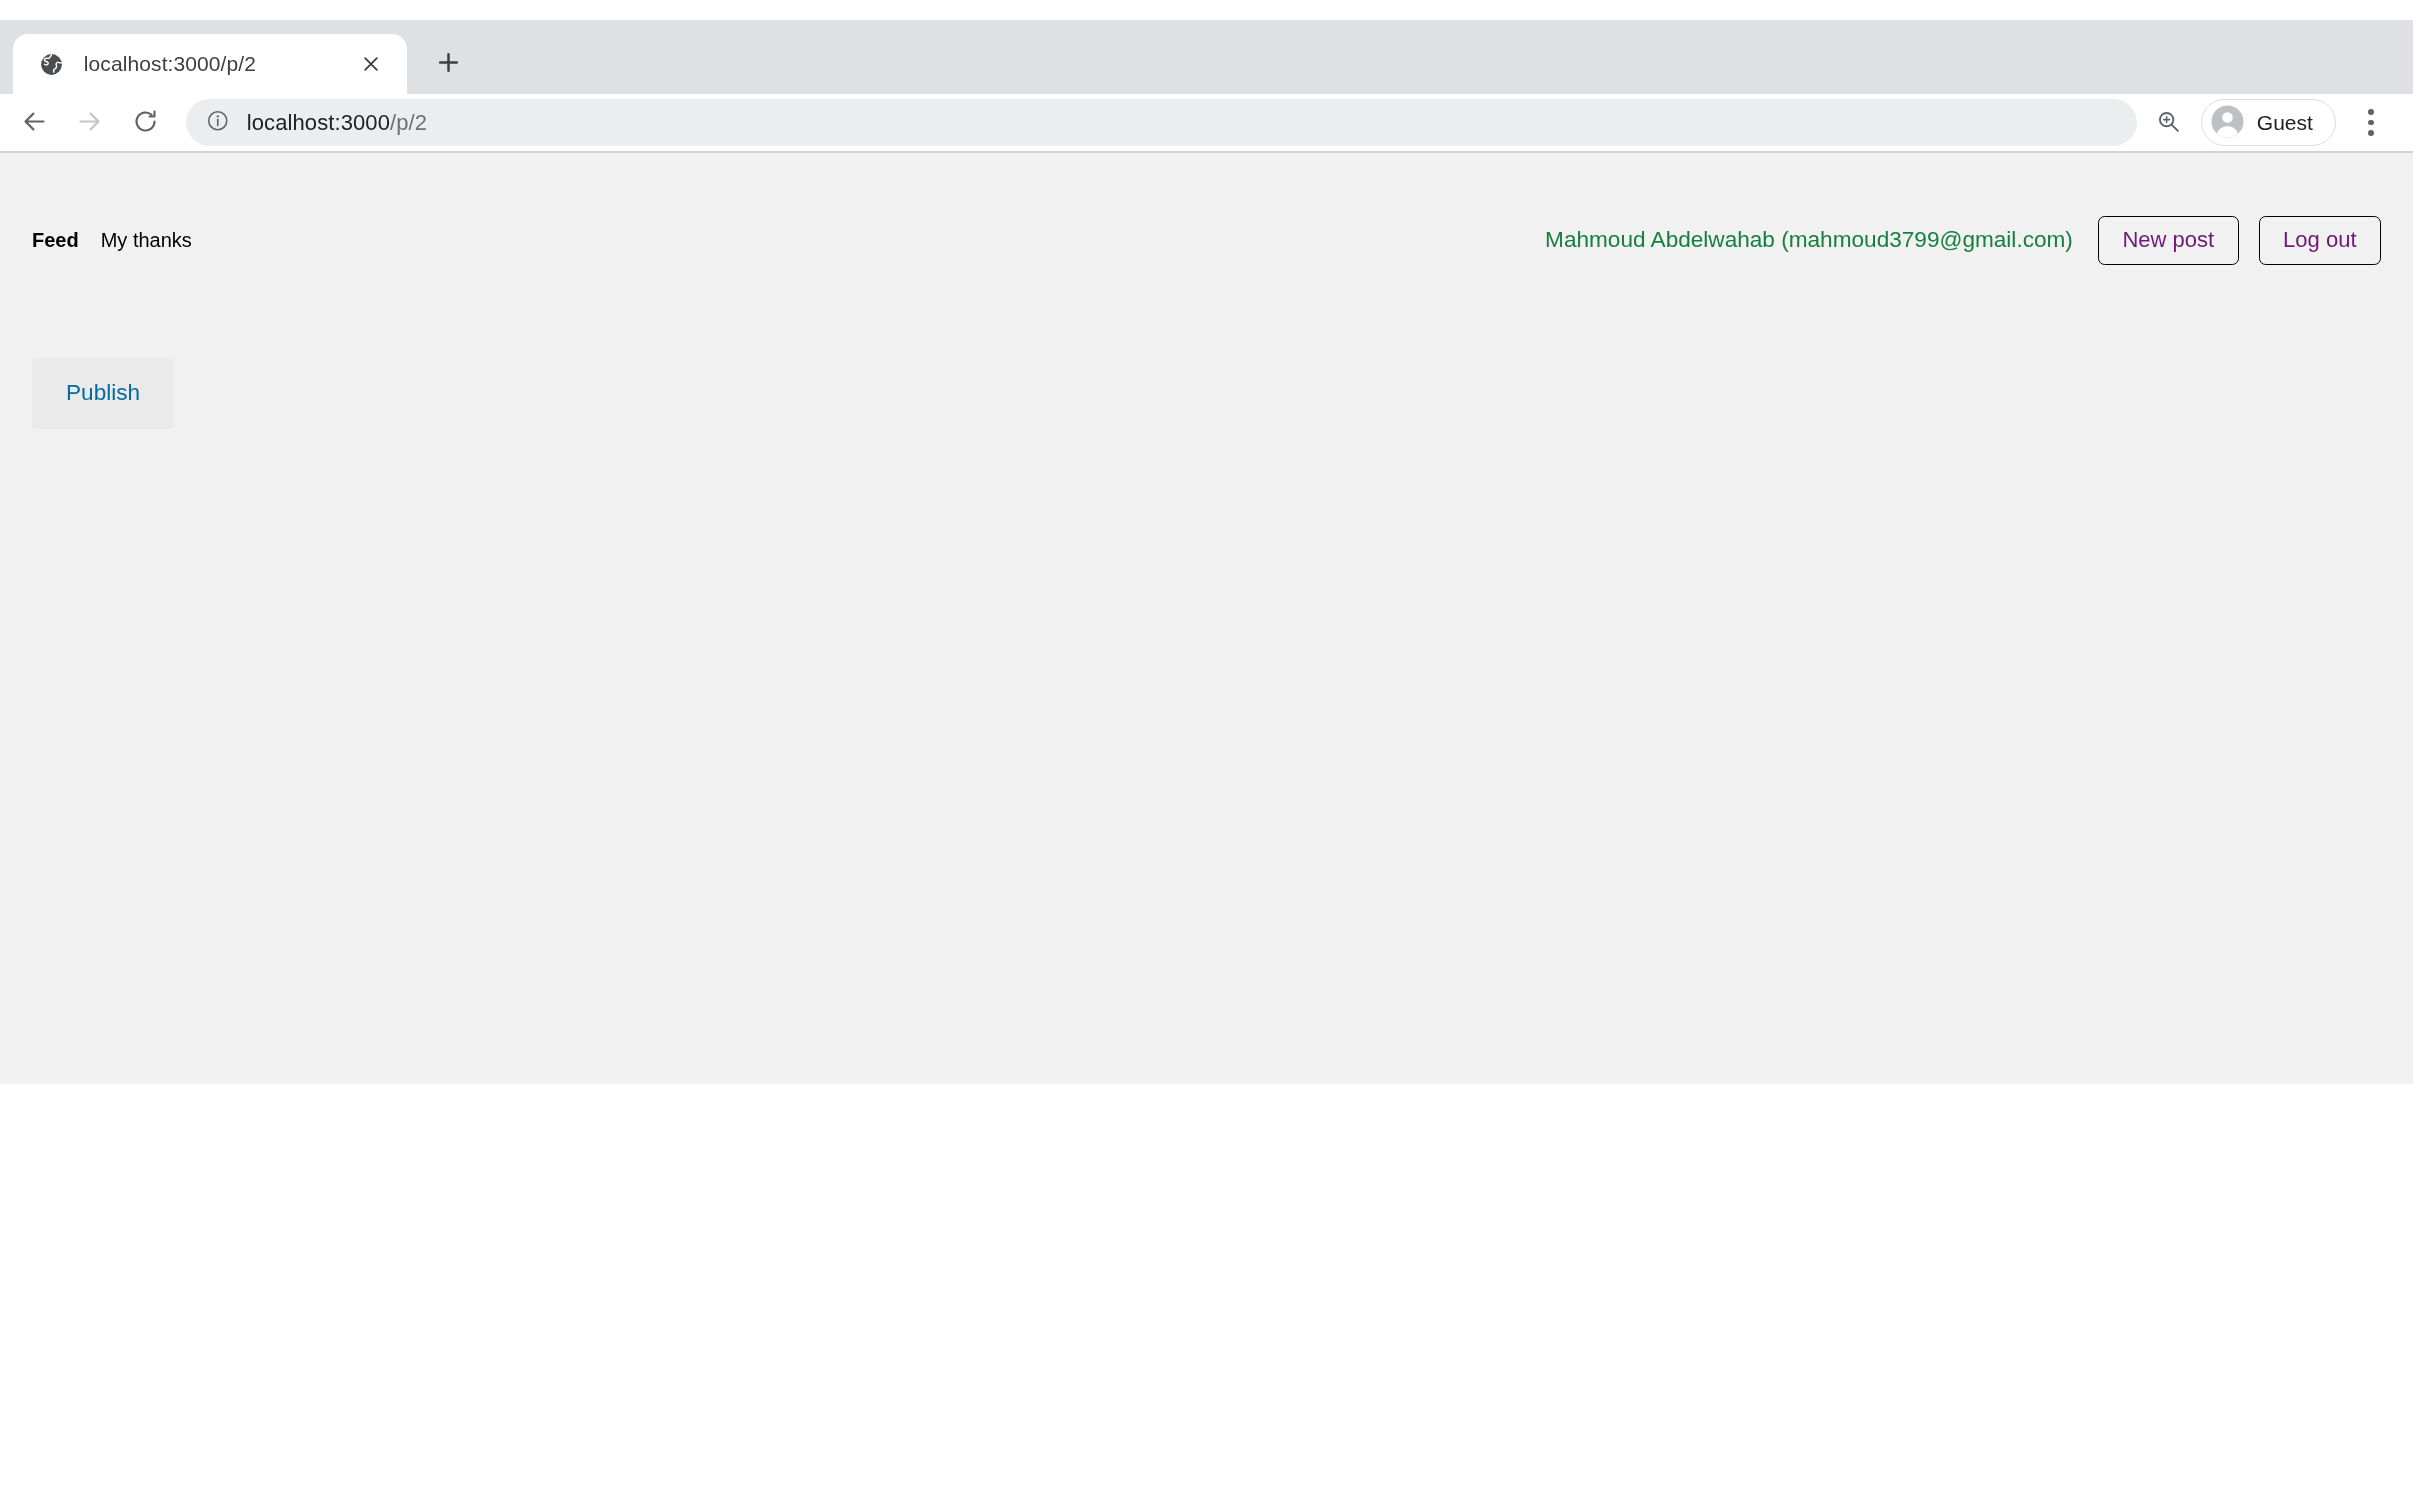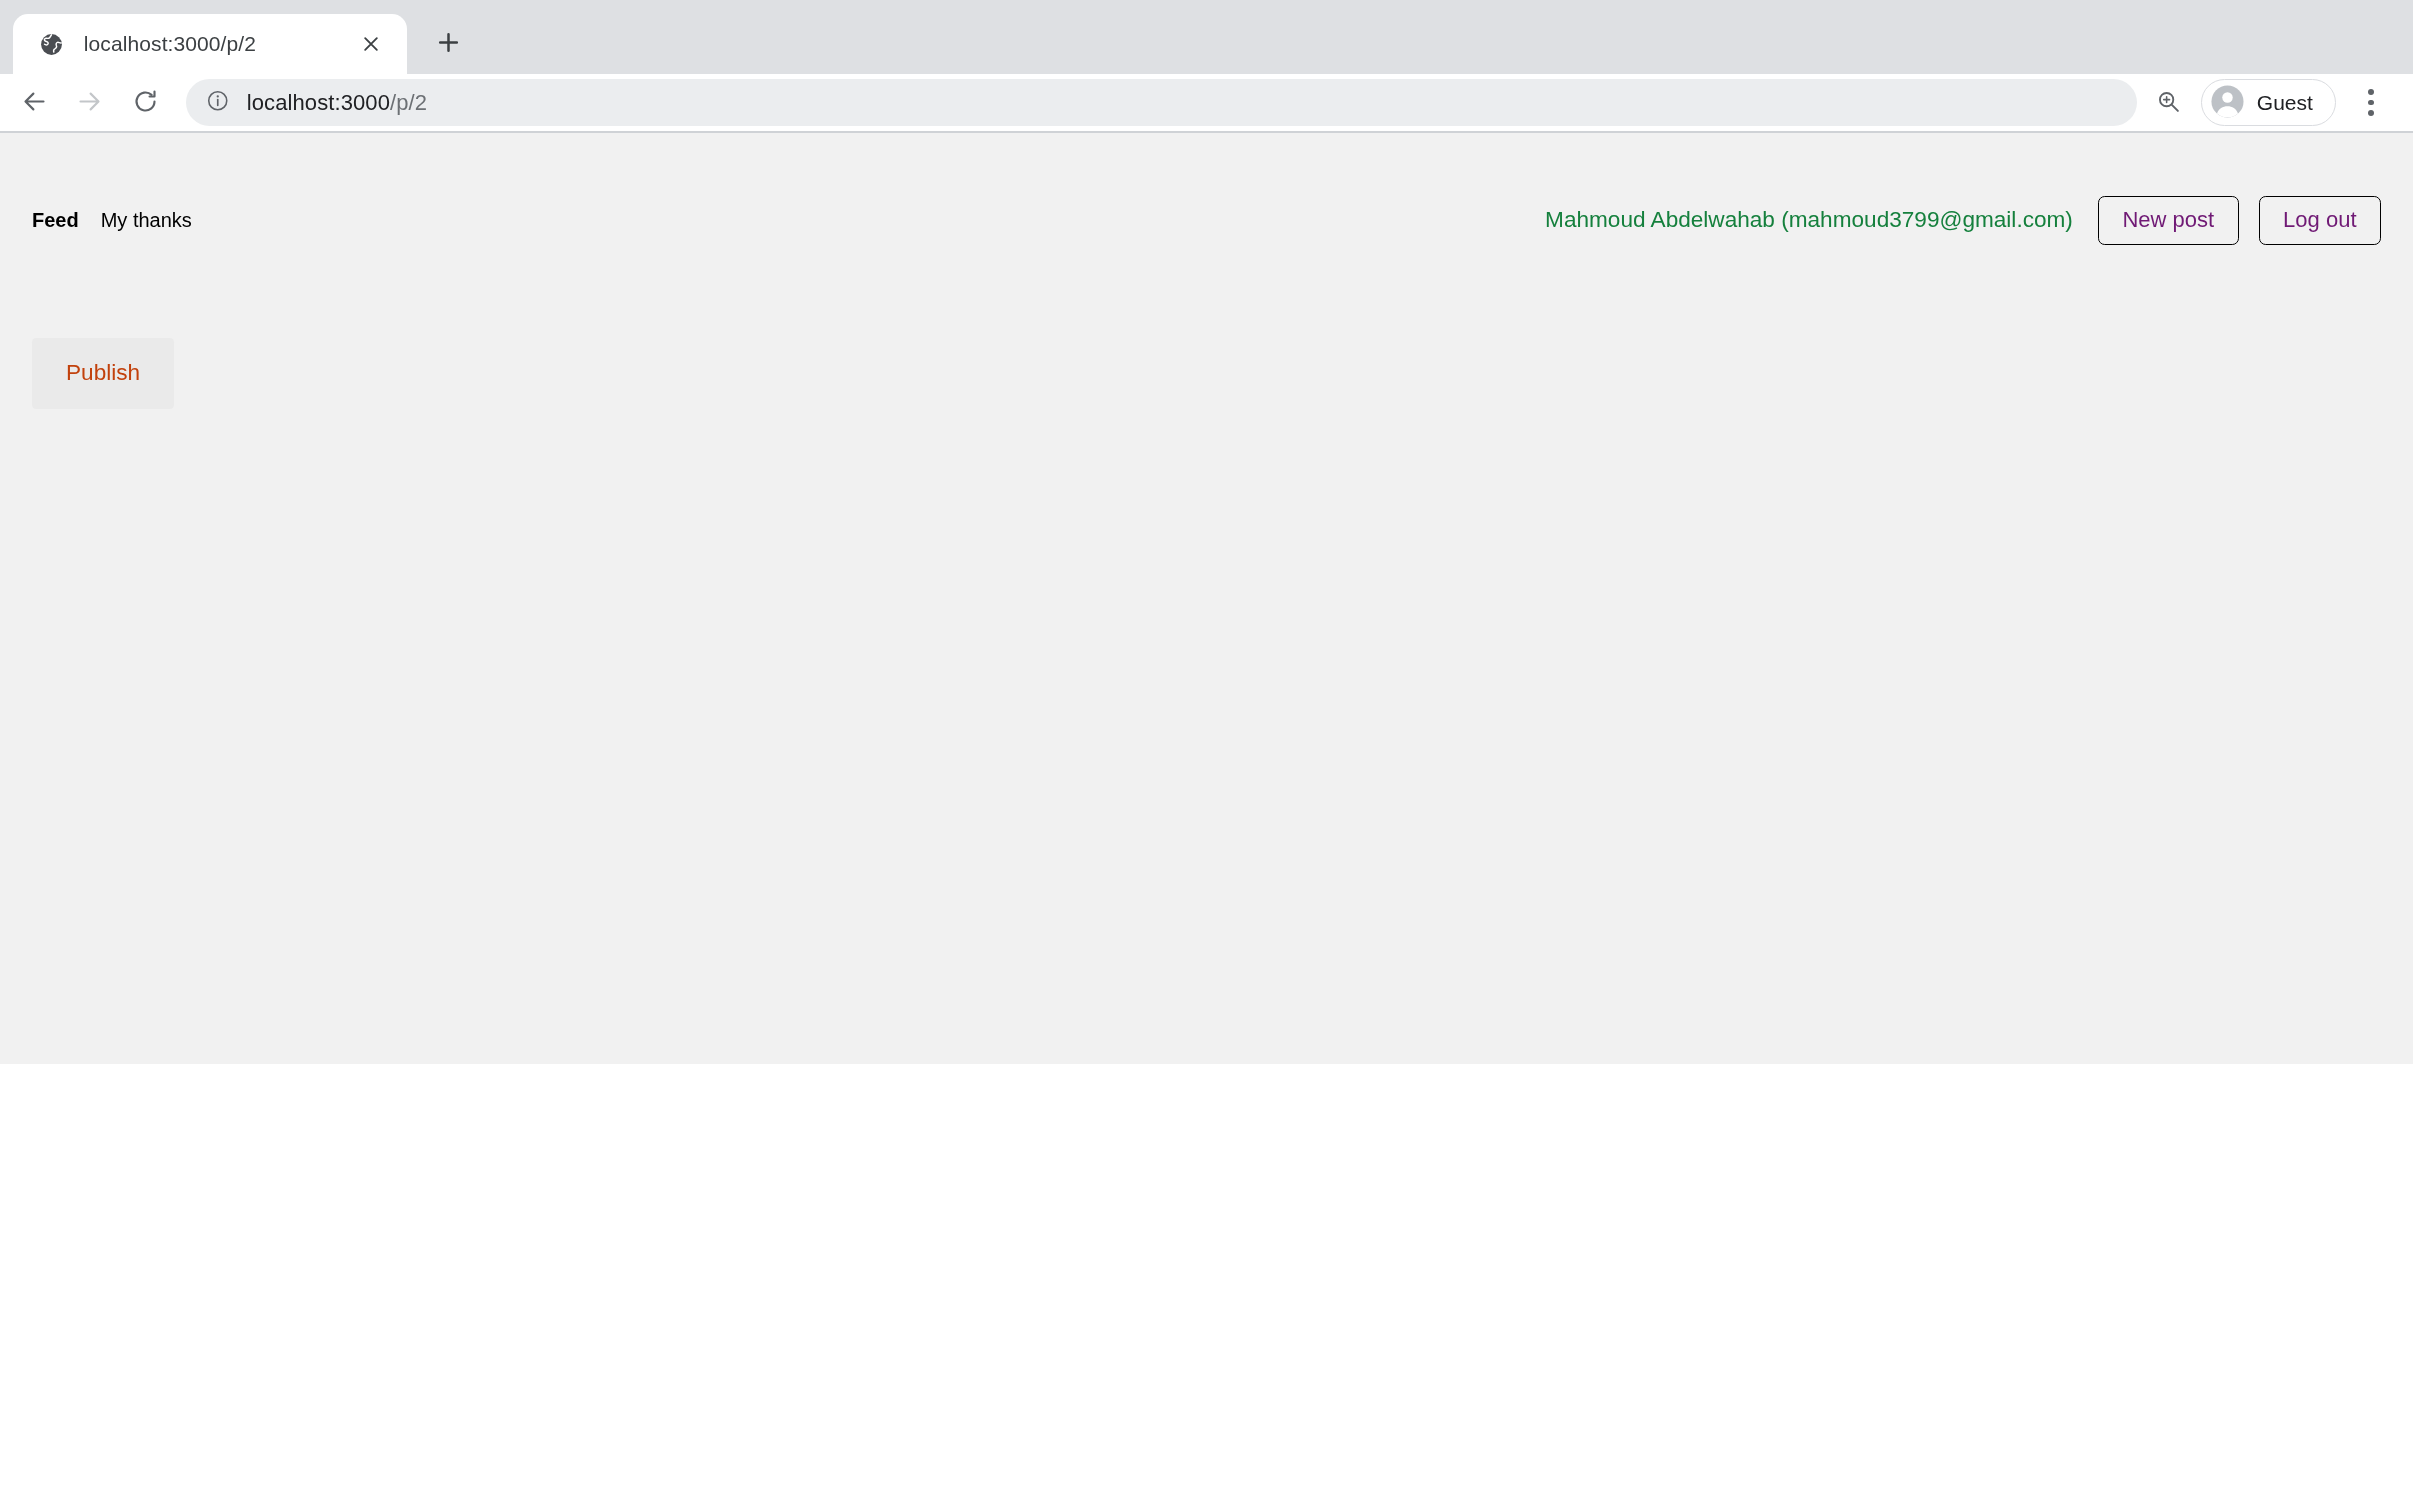--- a/index.html
+++ b/index.html
@@ -12,20 +12,21 @@
     background: #ffffff;
   }
 
   
   .browser {
     width: 2413px;
     height: 1064px;
     display: flex;
     flex-direction: column;
     background: #ffffff;
+    margin-top: 20px;
   }
 
   
   .tab-strip {
     height: 74px;
     background: #dee0e3;
     display: flex;
     align-items: flex-end;
     padding-left: 13.4px;
     position: relative;
@@ -270,21 +271,21 @@
 
   .post-body a {
     color: #0000ee;
     text-decoration: underline;
   }
 
   .publish-btn {
     margin-top: 35px;
     font-family: "Liberation Sans", sans-serif;
     font-size: 22.6px;
-    color: #c2410c;
+    color: #0369a1;
     background: #eaeaea;
     border: none;
     border-radius: 4.2px;
     padding: 23.5px 34px;
     cursor: pointer;
     line-height: 1.1;
     display: block;
   }
 </style>
 </head>

